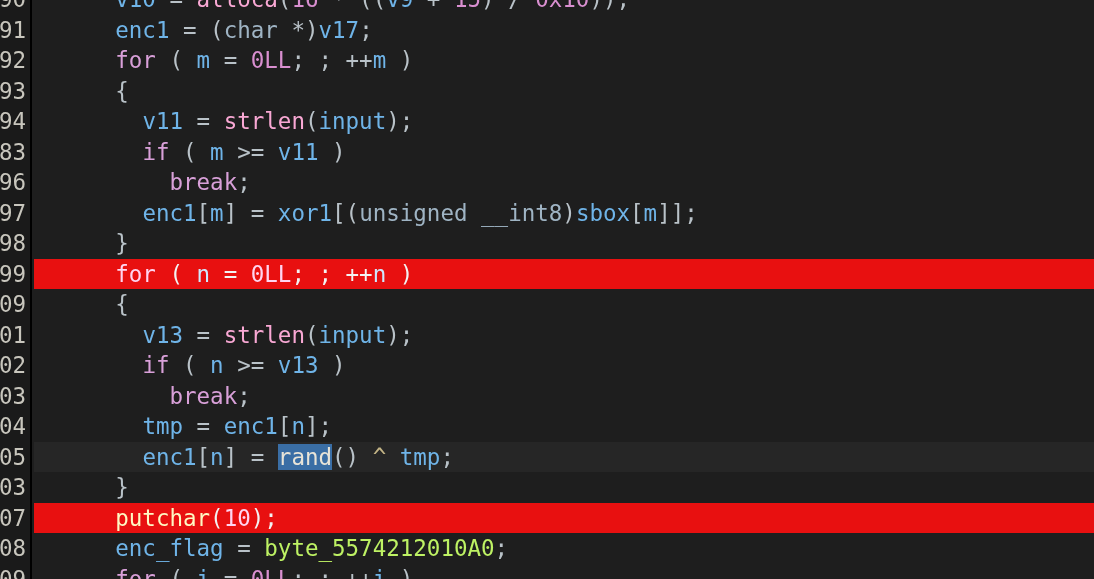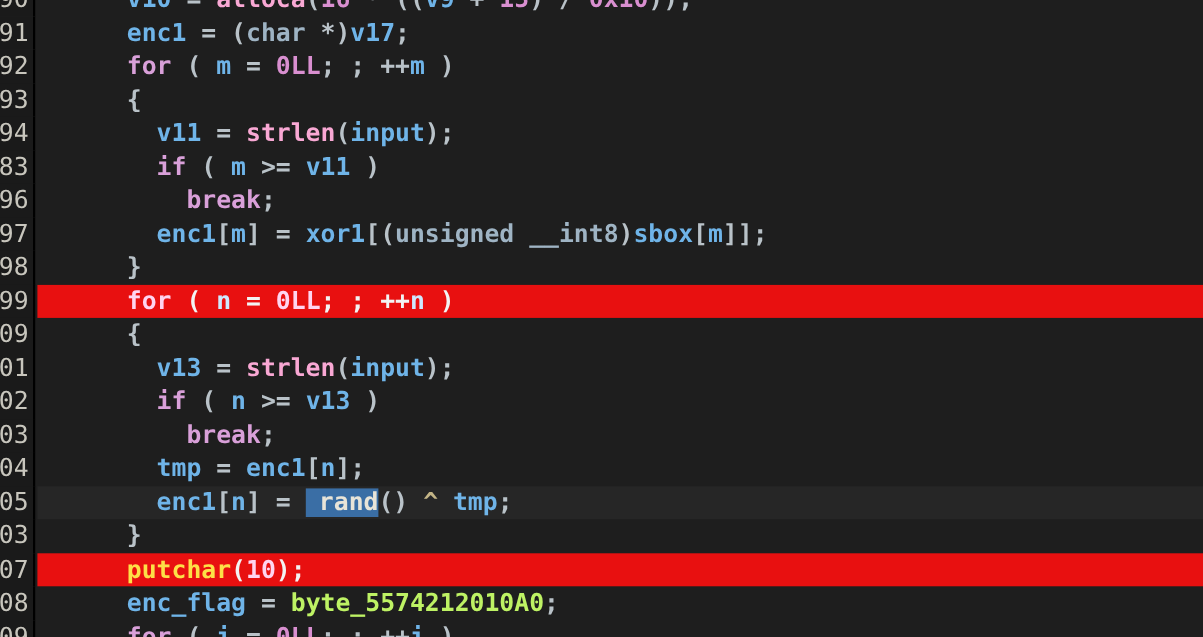--- a/index.html
+++ b/index.html
@@ -62,41 +62,40 @@
   }
 
   .row .code {
     position: absolute;
     left: 34px;
     top: 0;
     right: 0;
     height: 30.5px;
     padding-left: 0px;
     box-sizing: border-box;
-    font-weight: bold;
   }
 
   .row.bp .code { background: #e81010; }
   .row.bp .gutter { background: #1a1a1a; text-decoration: underline; }
   .row.curline .code { background: #262626; }
 
   
   .t-kw   { color: #d9a0d9; }  
   .t-var  { color: #6fb4e8; }  
   .t-fn   { color: #f9a8d4; }  
   .t-num  { color: #d98fd0; }  
   .t-punc { color: #b9c2c8; }  
   .t-type { color: #9fb4c4; }  
   .t-glob { color: #bef264; }  
   .t-op   { color: #c3b486; }  
-  .sel    { background: #3a6ea5; color: #e8e4d8; padding-left: 12px; }
+  .sel    { background: #3a6ea5; color: #e8e4d8; }
 
   .row.bp .t-kw   { color: #ffd4f0; }
   .row.bp .t-var  { color: #cfe9ff; }
-  .row.bp .t-fn   { color: #fde047; }
+  .row.bp .t-fn   { color: #fef9c3; }
   .row.bp .t-num  { color: #ffd4f0; }
   .row.bp .t-punc { color: #f3f3f3; }
 </style>
 </head>
 <body>
 
 <div id="editor">
   <div id="rows">
       <div class="row"><div class="gutter"><span class="lnum">90</span></div><div class="code"><span class="t-punc">      </span><span class="t-var">v10</span><span class="t-punc"> = </span><span class="t-fn">alloca</span><span class="t-punc">(</span><span class="t-num">16</span><span class="t-punc"> * ((</span><span class="t-var">v9</span><span class="t-punc"> + </span><span class="t-num">15</span><span class="t-punc">) / </span><span class="t-num">0x10</span><span class="t-punc">));</span></div></div>
       <div class="row"><div class="gutter"><span class="lnum">91</span></div><div class="code"><span class="t-punc">      </span><span class="t-var">enc1</span><span class="t-punc"> = (</span><span class="t-type">char</span><span class="t-punc"> *)</span><span class="t-var">v17</span><span class="t-punc">;</span></div></div>

